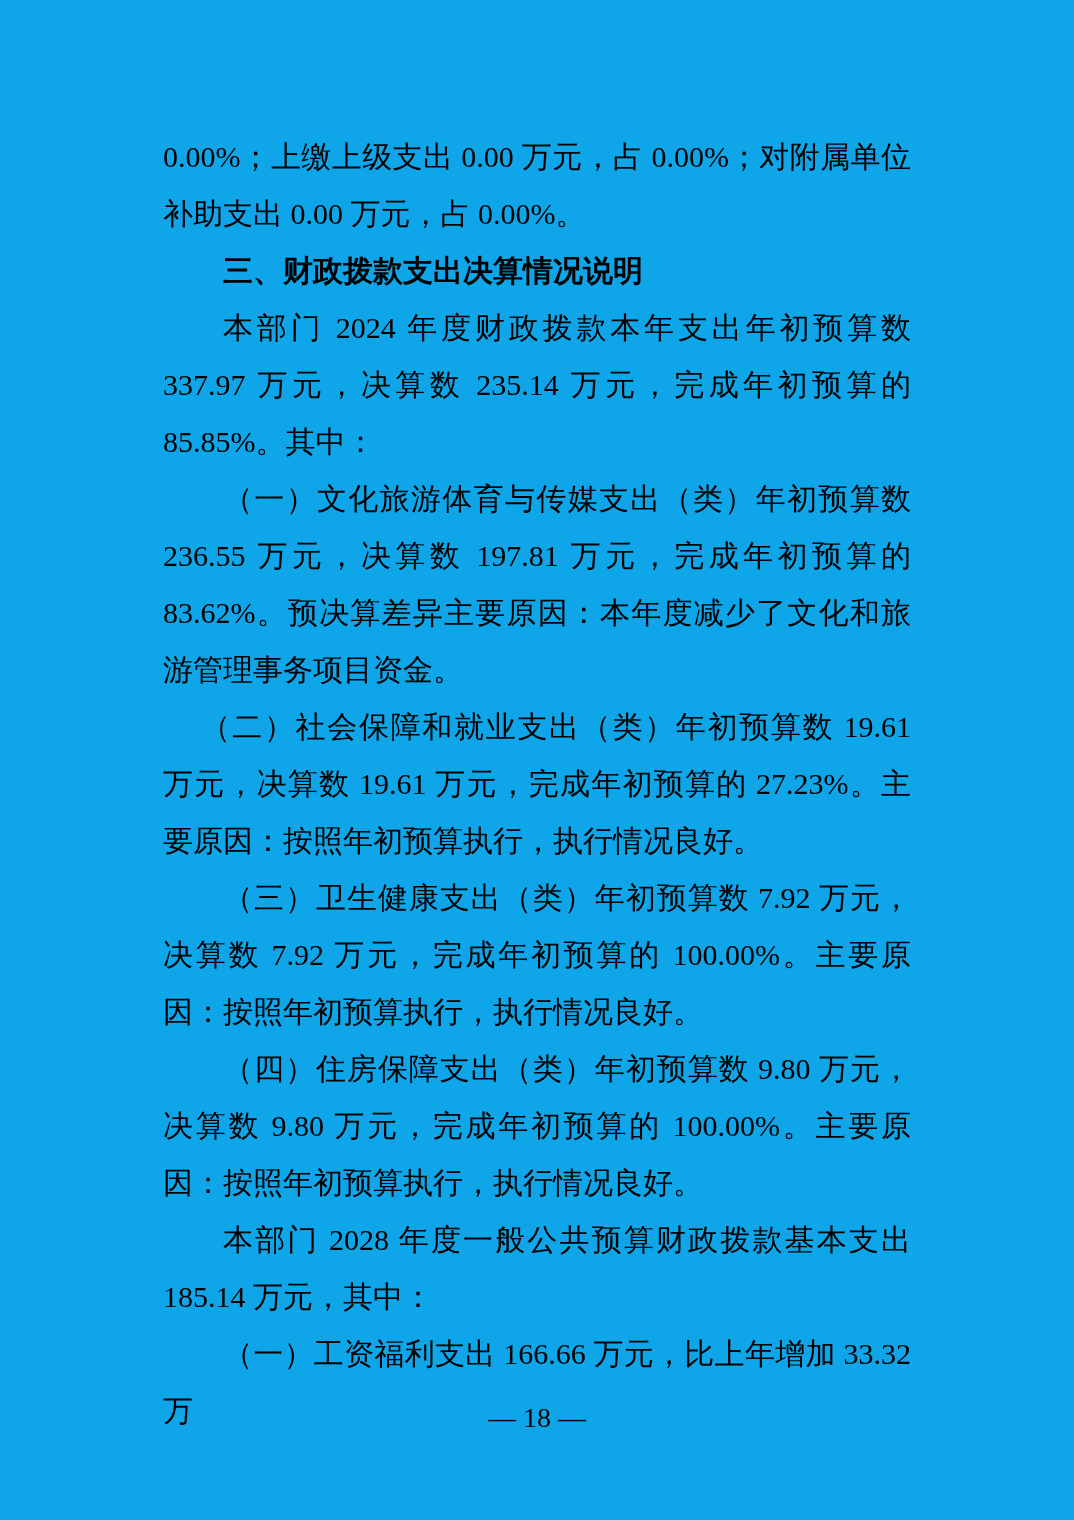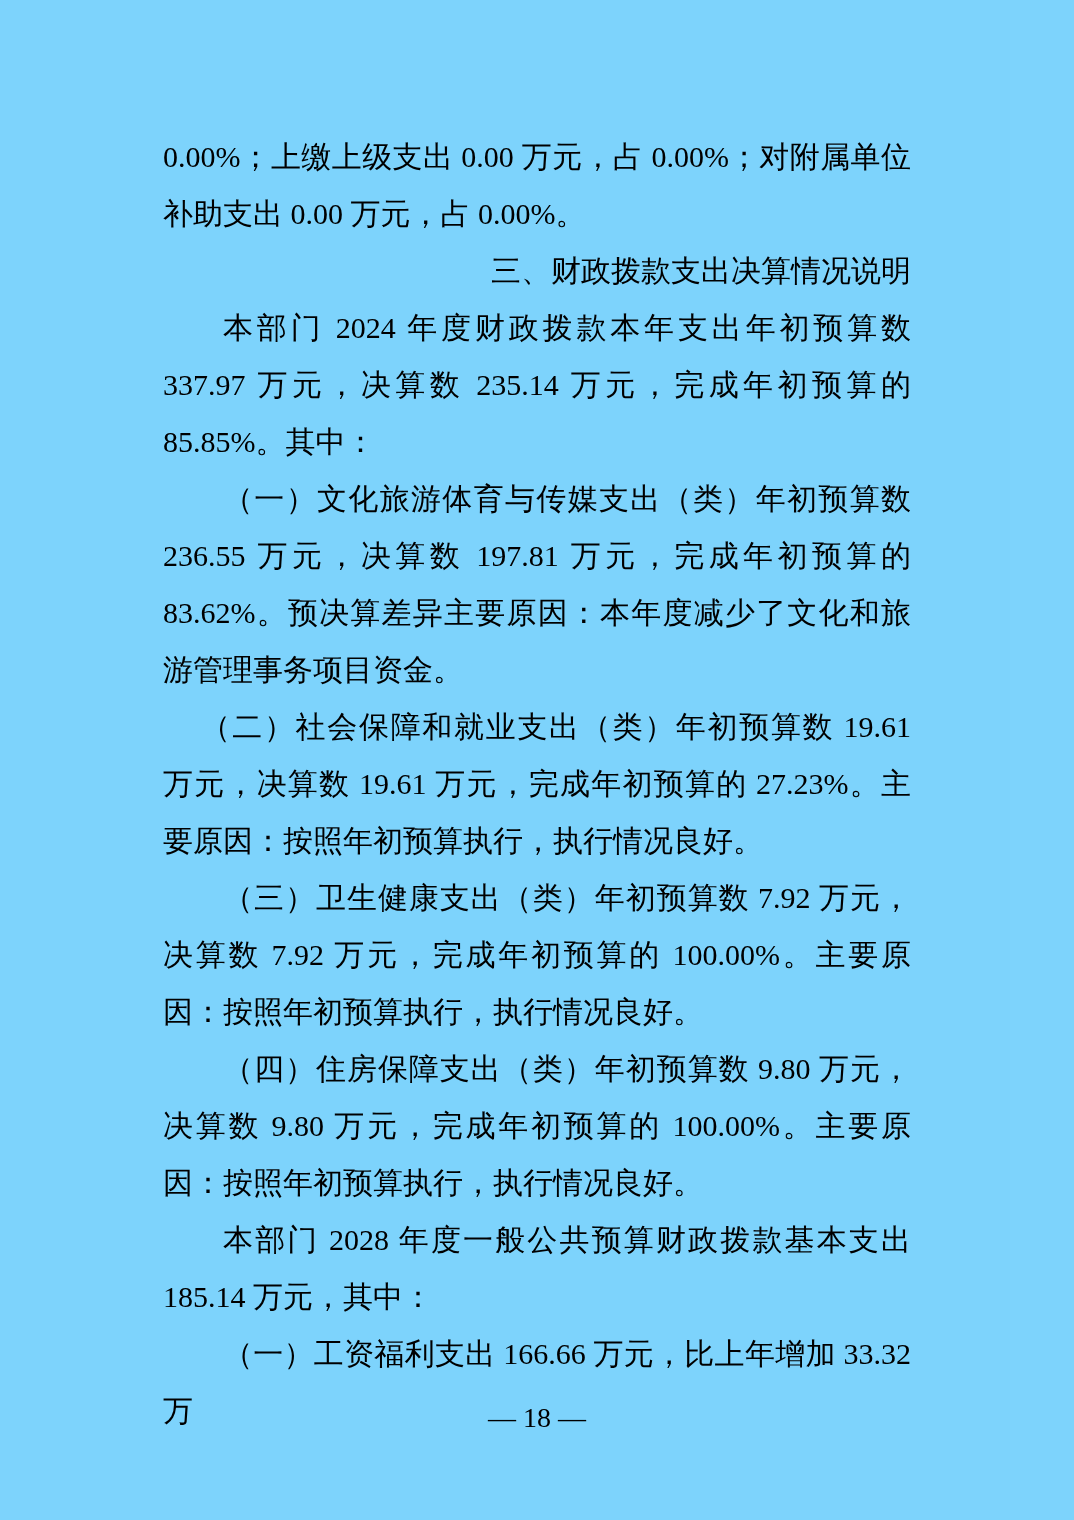--- a/index.html
+++ b/index.html
@@ -4,21 +4,21 @@
 <style>
   html, body {
     margin: 0;
     padding: 0;
     background: #ffffff;
   }
   .page {
     position: relative;
     width: 1074px;
     height: 1520px;
-    background: #7dd3fc;
+    background: #0ea5e9;
     color: #000000;
     overflow: hidden;
   }
   .content {
     position: absolute;
     left: 163px;
     top: 128px;
     width: 748px;
     font-family: "Liberation Serif", "DejaVu Serif", serif;
     font-size: 30px;
@@ -33,23 +33,23 @@
     line-height: 57px;
   }
   .body-para {
     text-indent: 2em;
     font-weight: normal;
   }
   .indent-none { text-indent: 0; }
   .indent-small { text-indent: 1.25em; }
   .heading-para {
     font-family: "Liberation Sans", "DejaVu Sans", sans-serif;
-    font-weight: 400;
+    font-weight: 700;
     text-indent: 2em;
-    text-align: right;
+    text-align: left;
   }
   .footer {
     position: absolute;
     left: 0;
     top: 1398px;
     width: 1074px;
     text-align: center;
     font-family: "Liberation Serif", "DejaVu Serif", serif;
     font-size: 28px;
     line-height: 40px;

